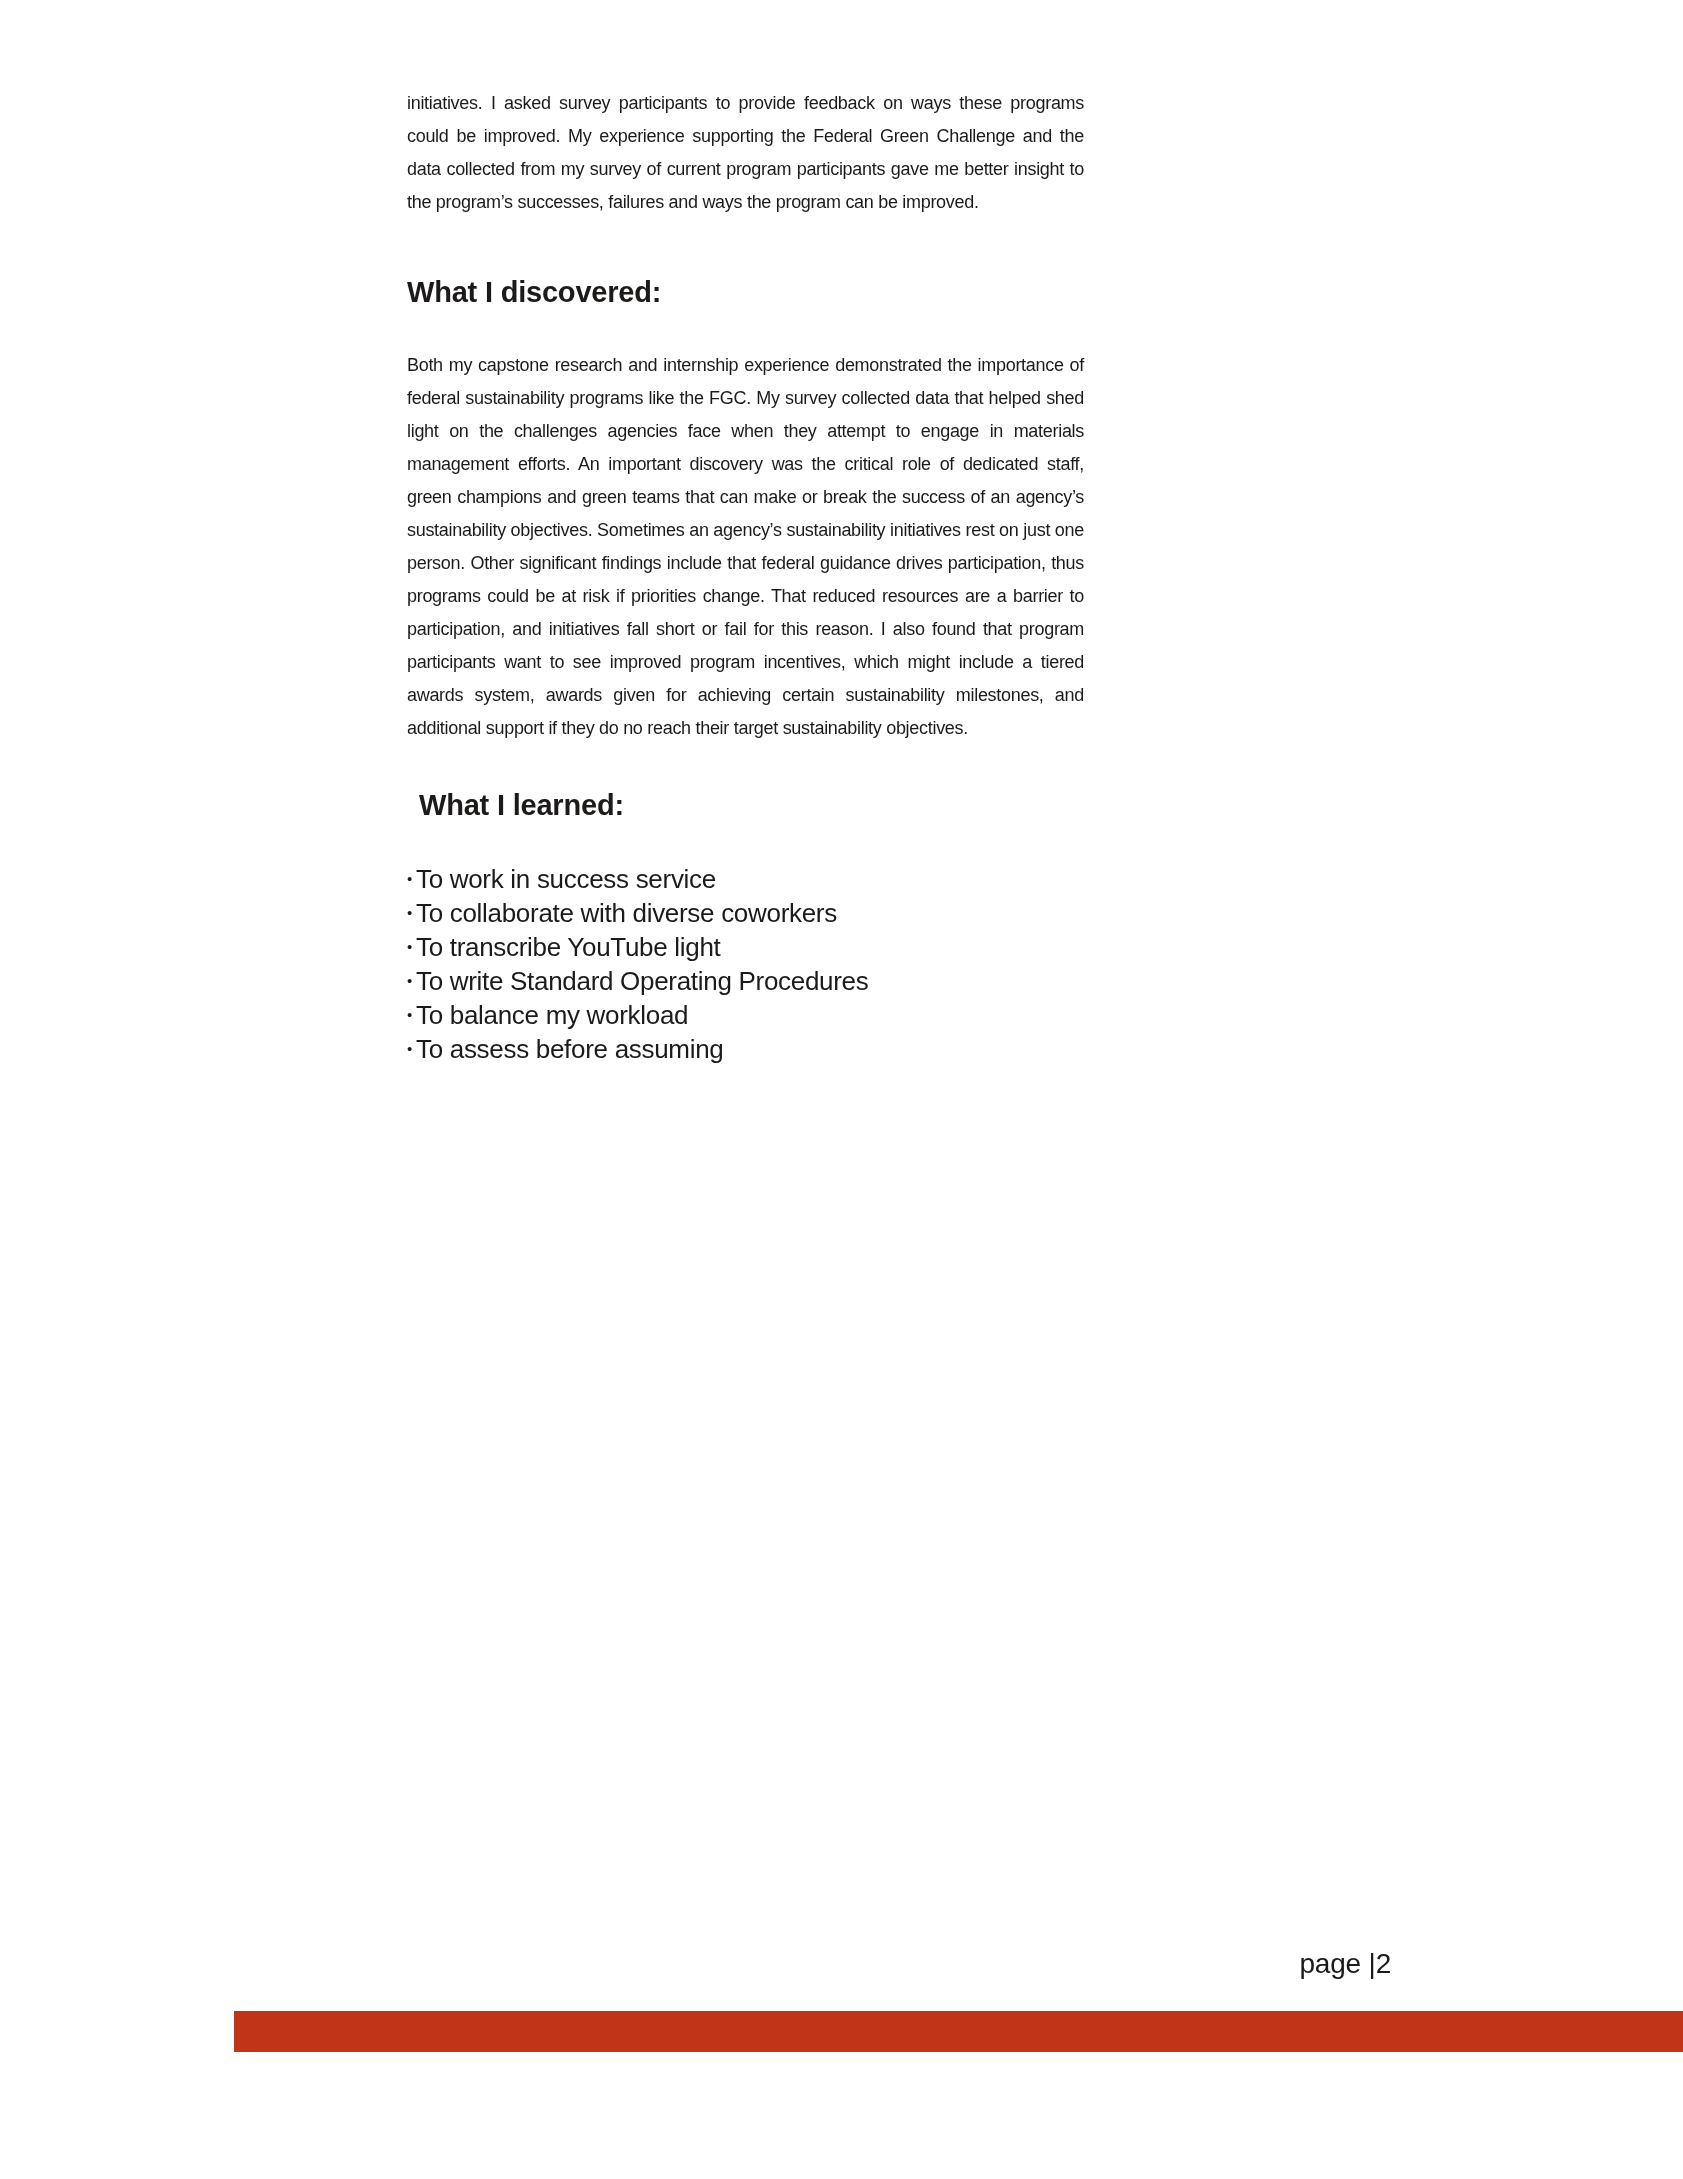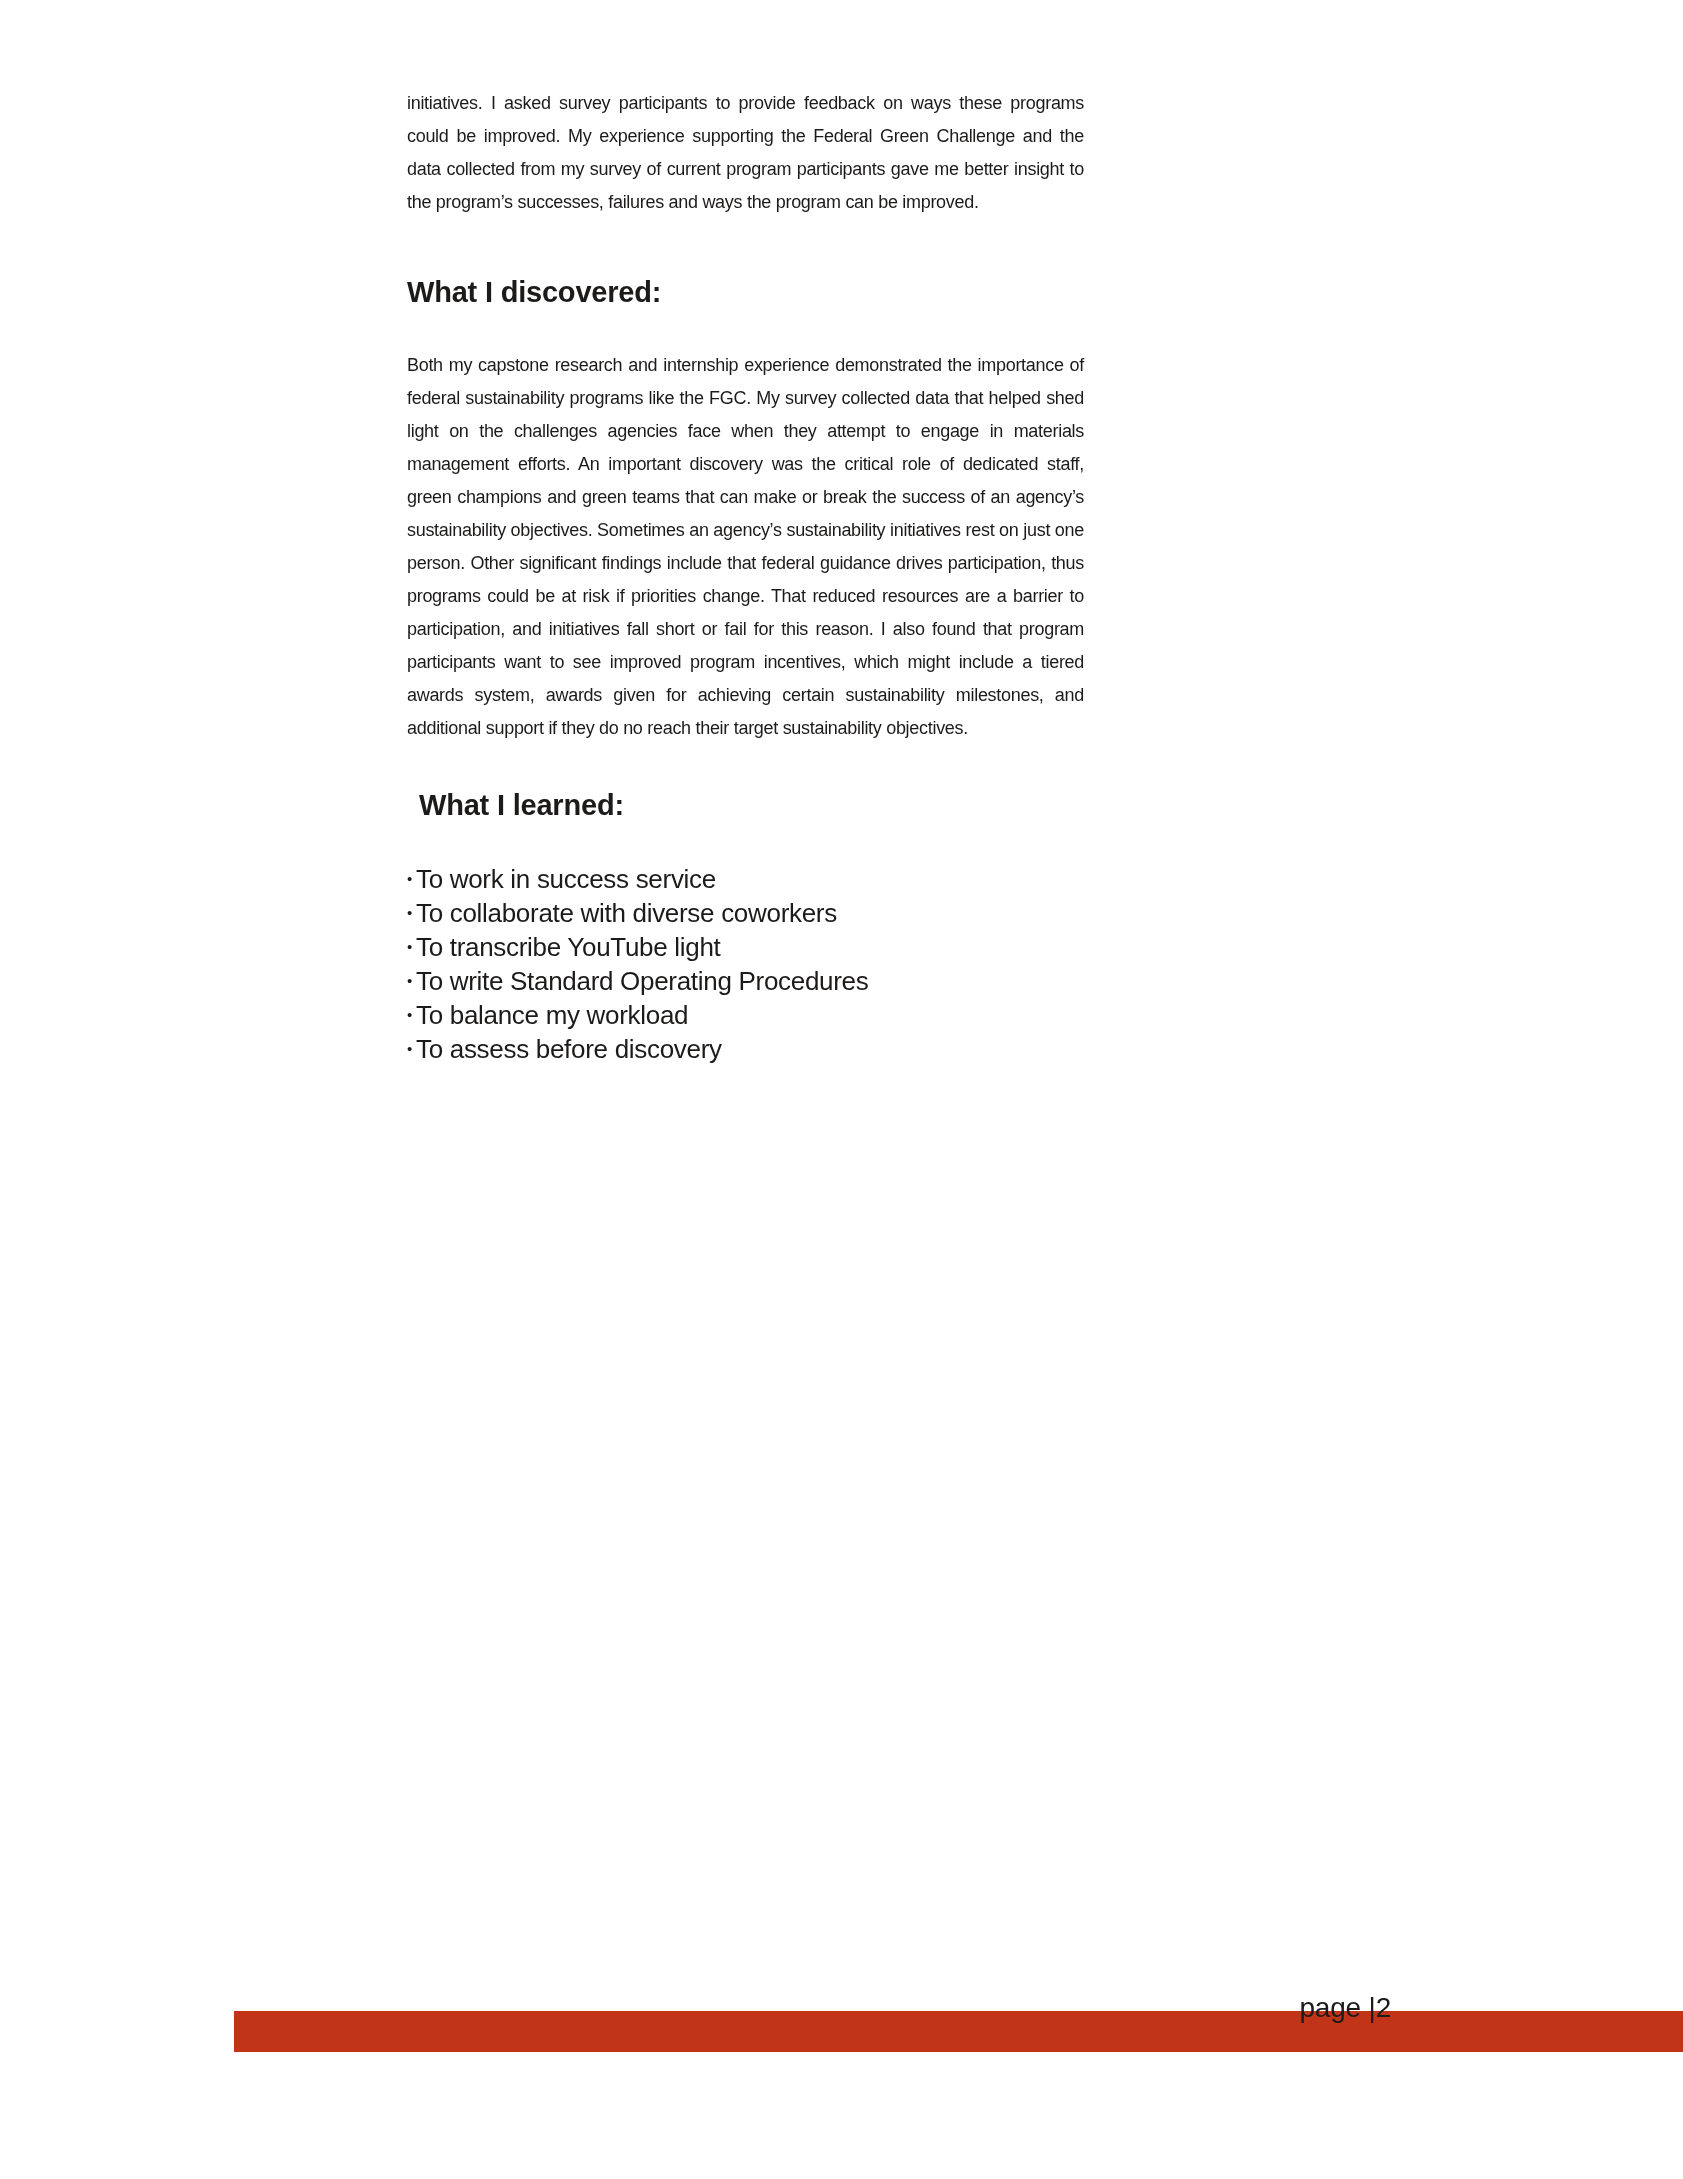--- a/index.html
+++ b/index.html
@@ -58,21 +58,21 @@
   .footer-bar {
     position: absolute;
     left: 234px;
     right: 0;
     top: 2011px;
     height: 41px;
     background: #c23418; 
   }
   .footer-page {
     position: absolute;
-    top: 1991px;
+    top: 1947px;
     right: 292px;
     font-size: 28px;
     line-height: 34px;
     letter-spacing: -0.2px;
     color: #1d1b1a;
   }
 </style>
 </head>
 <body style="color: rgb(29, 27, 26);">
 
@@ -87,21 +87,21 @@
     <p class="body-text">Both my capstone research and internship experience demonstrated the importance of federal sustainability programs like the FGC.  My survey collected data that helped shed light on the challenges agencies face when they attempt to engage in materials management efforts. An important discovery was the critical role of dedicated staff, green champions and green teams that can make or break the success of an agency’s sustainability objectives. Sometimes an agency’s sustainability initiatives rest on just one person. Other significant findings include that federal guidance drives participation, thus programs could be at risk if priorities change. That reduced resources are a barrier to participation, and initiatives fall short or fail for this reason. I also found that program participants want to see improved program incentives, which might include a tiered awards system, awards given for achieving certain sustainability milestones, and additional support if they do no reach their target sustainability objectives.</p>
 
     <h2 class="section-heading heading-learned">What I learned:</h2>
 
     <ul class="learned-list">
       <li><span class="bullet">•</span><span class="li-text">To work in success service</span></li>
       <li><span class="bullet">•</span><span class="li-text">To collaborate with diverse coworkers</span></li>
       <li><span class="bullet">•</span><span class="li-text">To transcribe YouTube light</span></li>
       <li><span class="bullet">•</span><span class="li-text">To write Standard Operating Procedures</span></li>
       <li><span class="bullet">•</span><span class="li-text">To balance my workload</span></li>
-      <li><span class="bullet">•</span><span class="li-text">To assess before discovery</span></li>
+      <li><span class="bullet">•</span><span class="li-text">To assess before assuming</span></li>
     </ul>
 
   </div>
 
   <div class="footer-bar" style="background: rgb(194, 52, 24);"></div>
 
   <div class="footer-page">page |2</div>
 
 </div>
 

